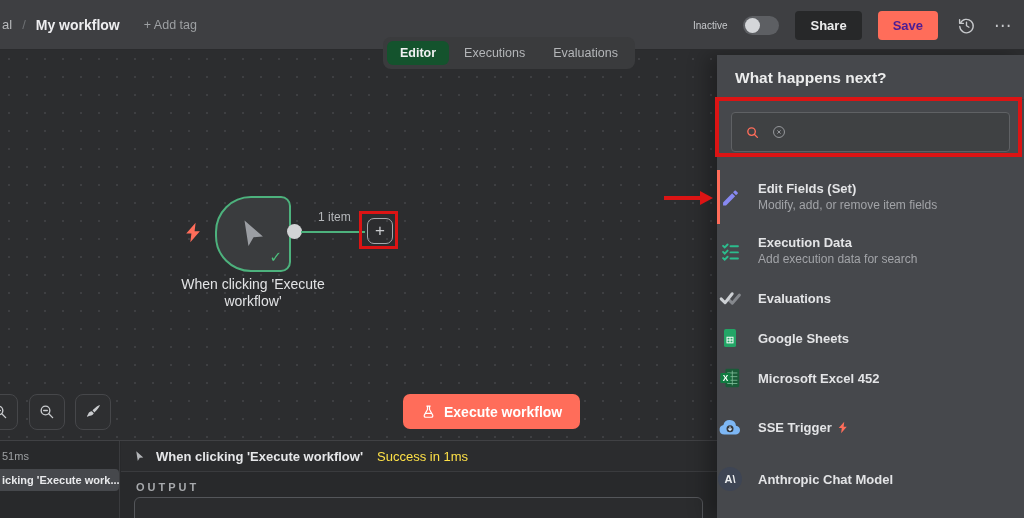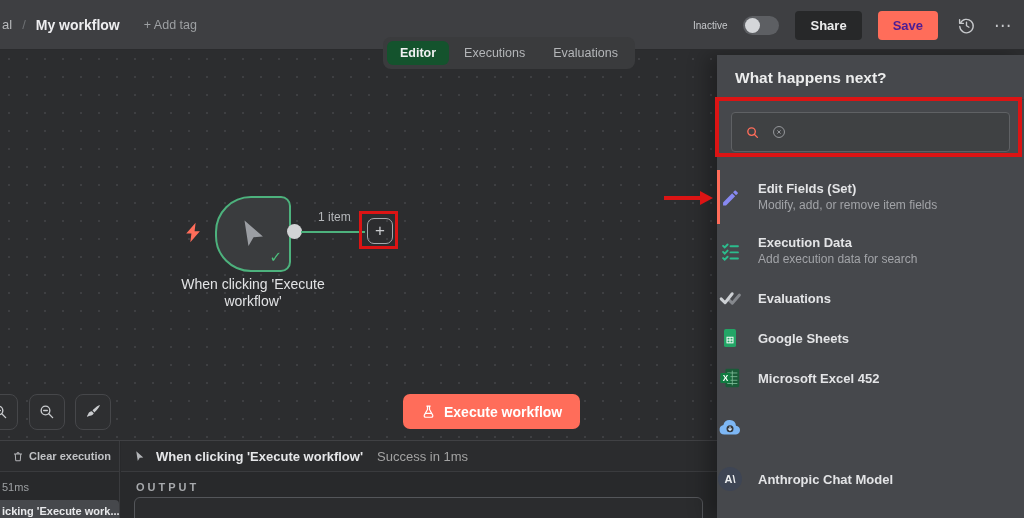--- a/index.html
+++ b/index.html
@@ -67,21 +67,21 @@
   .b-left-head { height:31px; background:#2b2c2e; border-bottom:1px solid #3a3b3e; display:flex;
                  align-items:center; justify-content:flex-end; gap:5px; padding-right:8px; cursor:pointer; }
   .b-left-head span { color:#c0c2c5; font-size:11px; font-weight:600; }
   .dur { color:#9da0a3; font-size:11px; padding:9px 0 0 2px; }
   .sel-run { margin:7px 0 0 -6px; background:#46484c; border-radius:4px; color:#e8e9eb; font-size:11px;
              font-weight:700; padding:5px 6px 5px 8px; white-space:nowrap; cursor:pointer; }
   .b-main { position:absolute; left:121px; top:0; right:0; height:78px; }
   .b-main-head { height:31px; background:#2b2c2e; border-bottom:1px solid #3a3b3e; display:flex;
                  align-items:center; gap:10px; padding-left:12px; }
   .log-title { color:#e6e7e9; font-size:13px; font-weight:700; }
-  .log-status { color:#a3a3a3; font-size:13px; margin-left:4px; }
+  .log-status { color:#fde047; font-size:13px; margin-left:4px; }
   .output-lbl { color:#a7a9ac; font-size:11px; font-weight:700; letter-spacing:3px; padding:9px 0 0 15px; }
   .out-table { position:absolute; left:13px; top:56px; right:14px; height:40px; border:1px solid #54565a;
                border-radius:6px 6px 0 0; background:#2b2c2e; }
 
   
   .panel { position:absolute; left:717px; top:55px; width:307px; height:463px; background:#46484c;
            z-index:10; box-shadow:-10px 0 18px rgba(0,0,0,.28); overflow:hidden; }
   .panel-title { padding:14px 0 12px 18px; color:#eceded; font-size:15.5px; font-weight:700;
                  border-bottom:1px solid rgba(0,0,0,.12); }
   .search-wrap { padding:12px 14px 10px 14px; }
@@ -187,26 +187,20 @@
   </div>
 
   <div class="tabbar">
     <div class="tab active">Editor</div>
     <div class="tab">Executions</div>
     <div class="tab">Evaluations</div>
   </div>
 
   <div class="bottom">
     <div class="b-left">
-      <div class="b-left-head">
-        <svg width="12" height="13" viewBox="0 0 24 24" fill="none" stroke="#b9bbbe" stroke-width="1.9">
-            <path d="M4 7h16M10 7V4.5h4V7M6.5 7l1 13.5h9l1-13.5"></path>
-          </svg>
-        <span>Clear execution</span>
-      </div>
       <div class="dur">51ms</div>
       <div class="sel-run">icking 'Execute work...</div>
     </div>
     <div class="b-main">
       <div class="b-main-head">
         <svg width="13" height="13" viewBox="0 0 24 24">
             <path d="M6 2.5L19 13.7l-6.6.6-3.6 6.2z" fill="#b4b6b9"></path>
           </svg>
         <span class="log-title">When clicking 'Execute workflow'</span>
         <span class="log-status">Success in 1ms</span>
@@ -305,20 +299,26 @@
       </div>
       <div class="item h3">
         <span class="ic">
             <svg width="24" height="20" viewBox="0 0 24 20">
               <path d="M6.3 17.5a4.8 4.8 0 01-.9-9.5A6.4 6.4 0 0118 8.7a4.4 4.4 0 01-.8 8.8z" fill="#7db7f5"></path>
               <circle cx="12" cy="11.8" r="3.5" fill="#33373b"></circle>
               <path d="M12 9.9v3.2M10.5 11.9l1.5 1.5 1.5-1.5" stroke="#cfe3fb" stroke-width="1.2" fill="none" stroke-linecap="round" stroke-linejoin="round"></path>
             </svg>
           </span>
         <span class="txt">
+          <span class="i-name">
+              <span>SSE Trigger</span>
+              <svg width="10" height="13" viewBox="0 0 17 21">
+                <path d="M10.6 0.8L1.2 11.4h5.2L5.3 20.2l9.6-11h-5.3z" fill="#ff6d5a"></path>
+              </svg>
+            </span>
         </span>
       </div>
       <div class="item h4">
         <span class="ic">
             <svg width="24" height="24" viewBox="0 0 24 24">
               <circle cx="12" cy="12" r="12" fill="#3e4554"></circle>
               <text x="12" y="16.3" font-size="11" font-weight="bold" fill="#eceef0" text-anchor="middle" font-family="Liberation Sans,sans-serif">A\</text>
             </svg>
           </span>
         <span class="txt">

